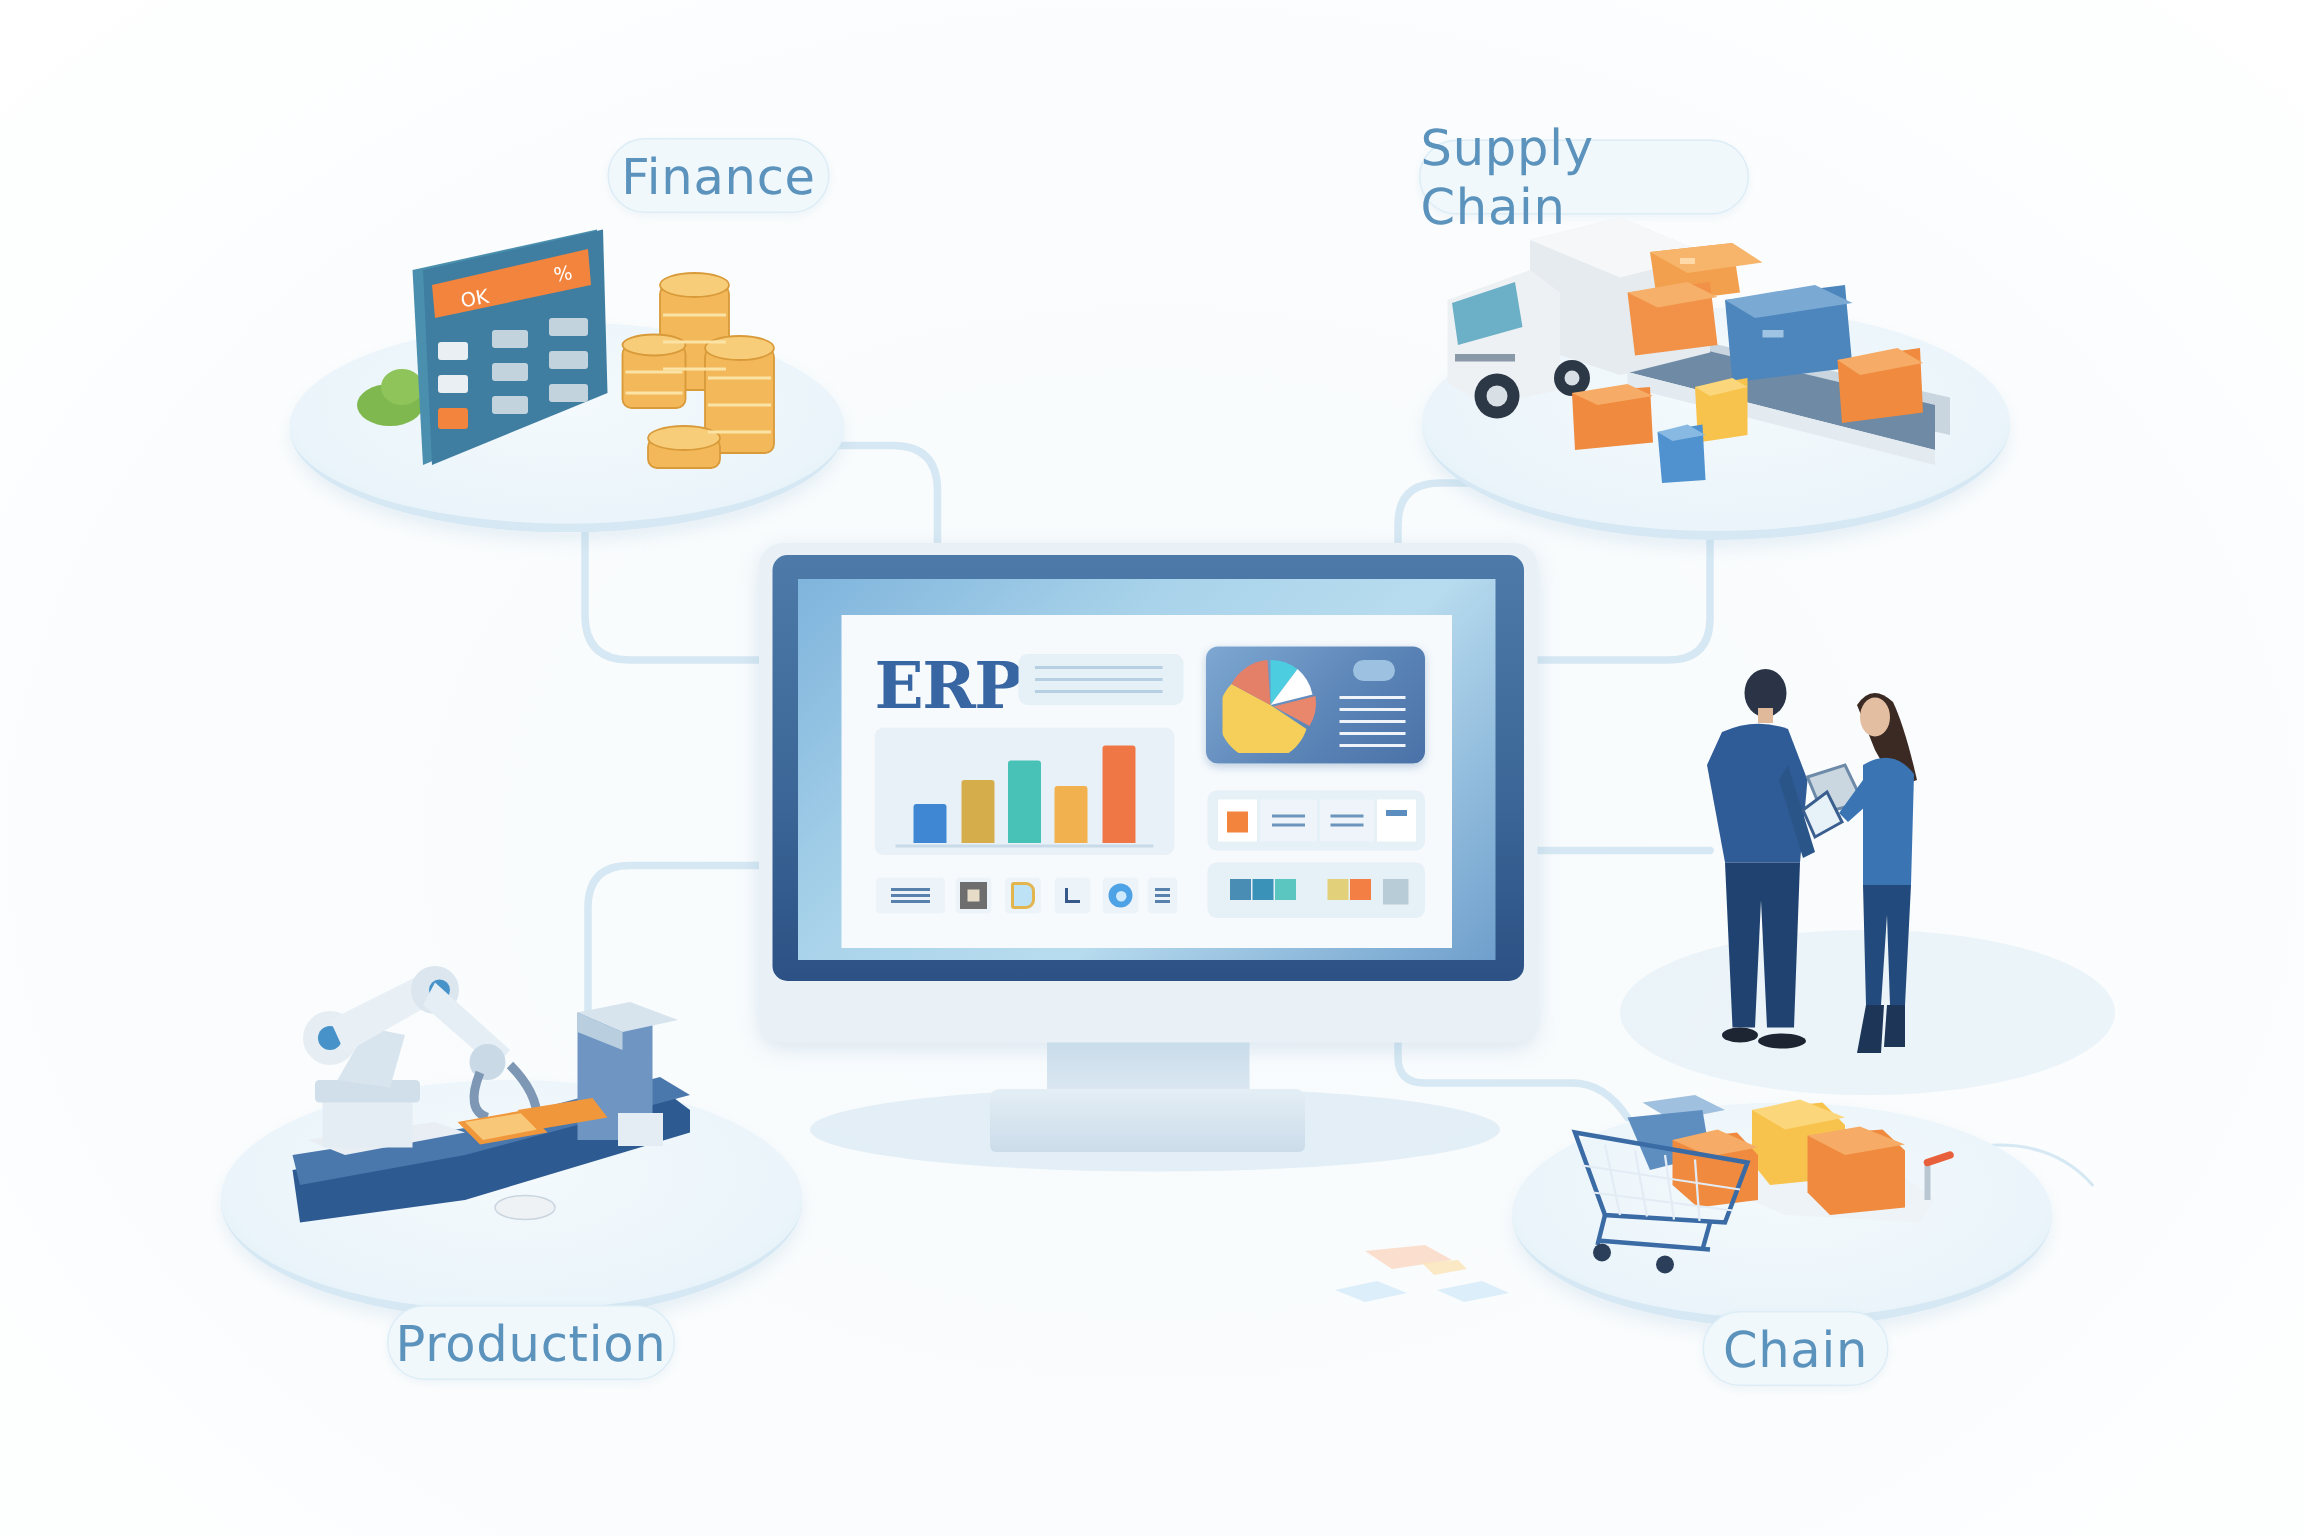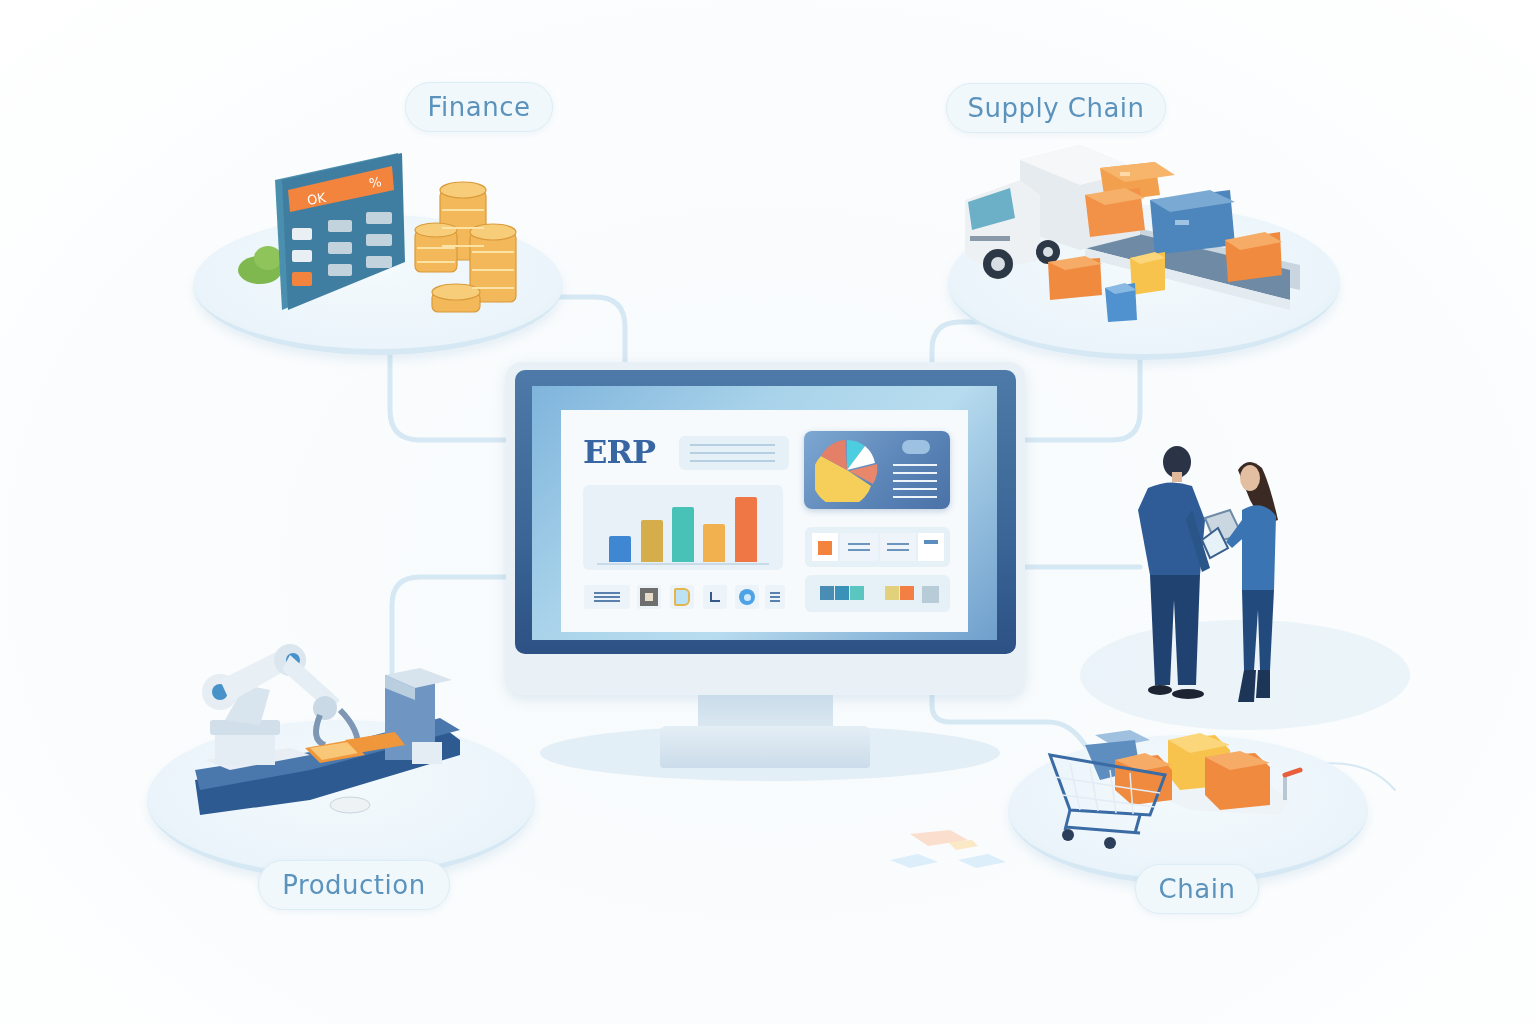--- a/index.html
+++ b/index.html
@@ -12,24 +12,25 @@
   .abs { position: absolute; }
   svg.connectors { position: absolute; left: 0; top: 0; width: 1536px; height: 1024px; }
 
   .label-pill {
     position: absolute;
     height: 50px;
     border-radius: 25px;
     background: #f1f8fc;
     border: 1.5px solid #ddedf6;
     color: #5b93bd;
-    font-size: 26px;
+    font-size: 33px;
     display: flex; align-items: center; justify-content: center;
     box-shadow: 0 2px 6px rgba(140,180,210,0.12);
     letter-spacing: 0.5px;
+    margin-top: 10px;
   }
 
   .platform {
     position: absolute;
     border-radius: 50%;
     background: radial-gradient(ellipse at 50% 40%, #f4fafd 0%, #eaf4fa 70%, #dcecf5 100%);
     border-bottom: 6px solid #d6e8f3;
     box-shadow: 0 6px 10px rgba(150,190,215,0.18);
   }
 
@@ -62,21 +63,21 @@
     border-radius: 6px 6px 4px 4px;
   }
   .stand-shadow {
     position: absolute; left: 540px; top: 725px; width: 460px; height: 56px;
     border-radius: 50%; background: rgba(210,228,240,0.55);
   }
 
   .erp-logo {
     position: absolute; left: 583px; top: 433px;
     font-family: "DejaVu Serif", serif; font-weight: bold;
-    font-size: 32px; color: #3866a2; letter-spacing: -1px;
+    font-size: 43px; color: #3866a2; letter-spacing: -1px;
   }
   .ui-box { position: absolute; background: #e6f0f7; border-radius: 6px; }
   .ui-line { position: absolute; height: 2px; background: #b6cfe2; }
   .bar { position: absolute; bottom: 0; width: 22px; border-radius: 2px 2px 0 0; }
 
   .pie-card {
     position: absolute; left: 804px; top: 431px; width: 146px; height: 78px;
     background: linear-gradient(135deg, #7ea8d2 0%, #5a83b6 60%, #4a72a8 100%);
     border-radius: 8px;
     box-shadow: 0 2px 6px rgba(70,110,160,0.3);

